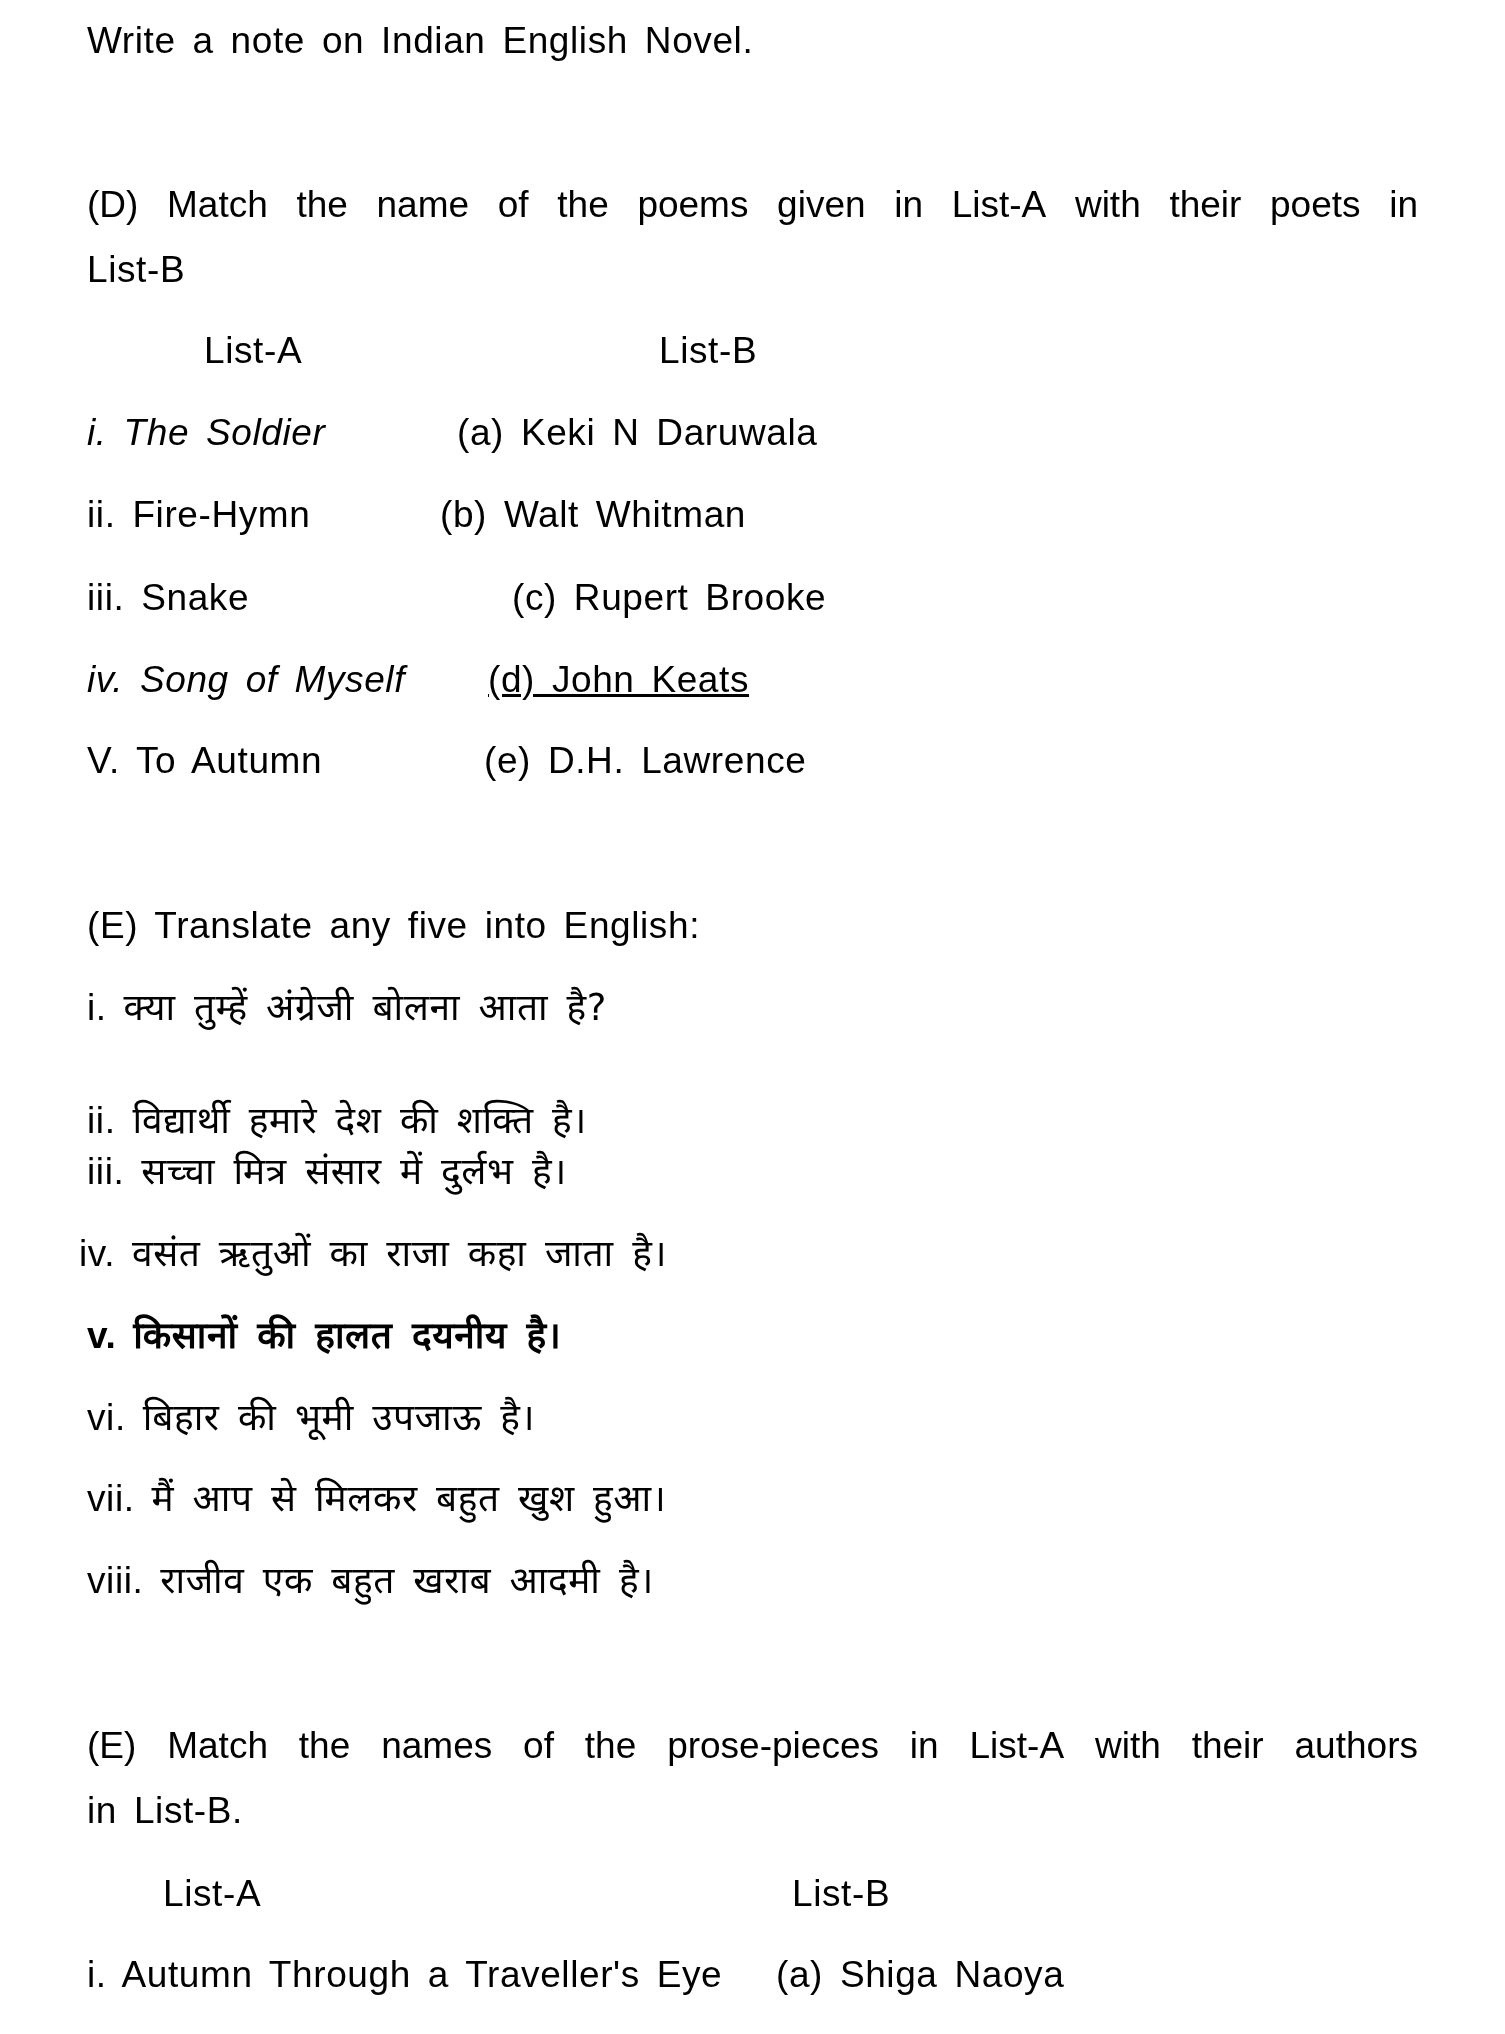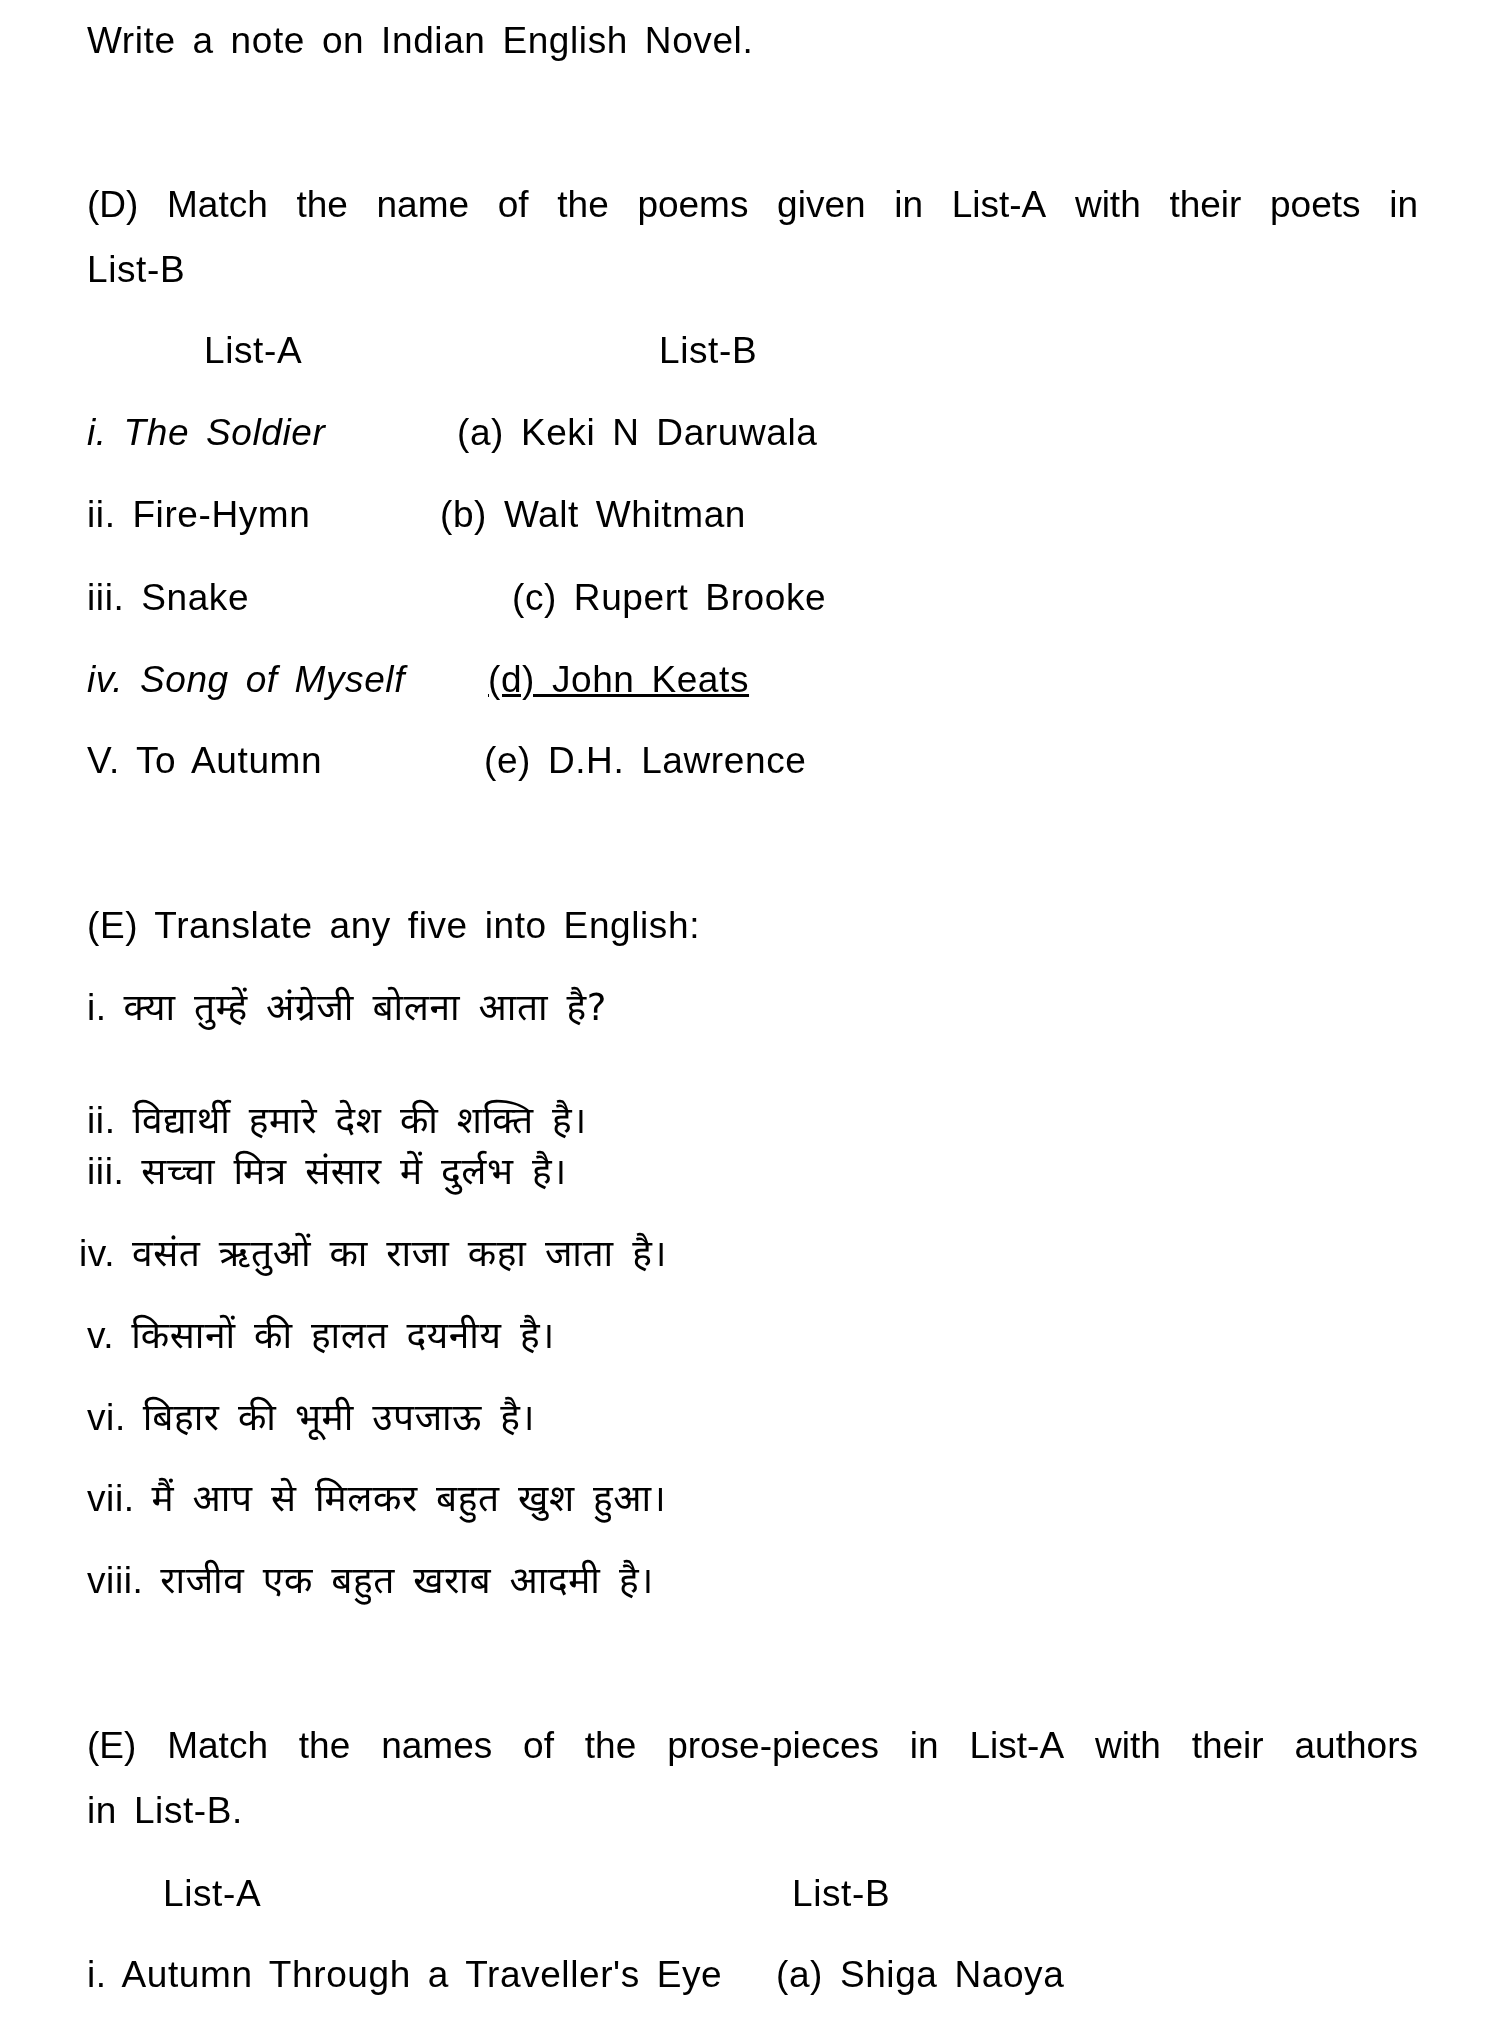--- a/index.html
+++ b/index.html
@@ -61,21 +61,21 @@
   <span class="hi">विद्यार्थी हमारे देश की शक्ति है।</span>
 </div>
 <div class="ln" style="left:87px; top:1150px;">
   <span>iii.</span>
   <span class="hi">सच्चा मित्र संसार में दुर्लभ है।</span>
 </div>
 <div class="ln" style="left:79px; top:1232px;">
   <span>iv.</span>
   <span class="hi">वसंत ऋतुओं का राजा कहा जाता है।</span>
 </div>
-<div class="ln" style="left:87px; top:1314px;">
+<div class="ln" style="left:87px; top:1314px;font-weight:bold;">
   <span>v.</span>
   <span class="hi">किसानों की हालत दयनीय है।</span>
 </div>
 <div class="ln" style="left:87px; top:1396px;">
   <span>vi.</span>
   <span class="hi">बिहार की भूमी उपजाऊ है।</span>
 </div>
 <div class="ln" style="left:87px; top:1477px;">
   <span>vii.</span>
   <span class="hi">मैं आप से मिलकर बहुत खुश हुआ।</span>

